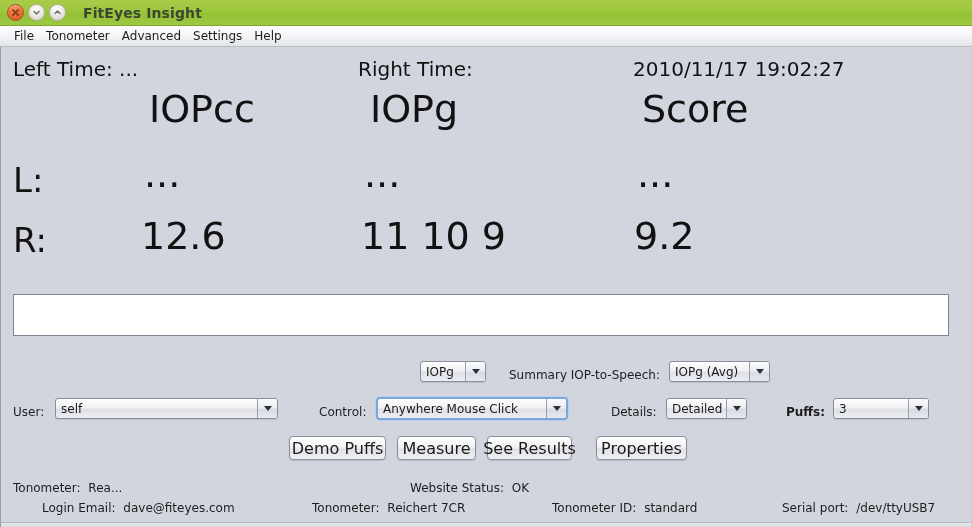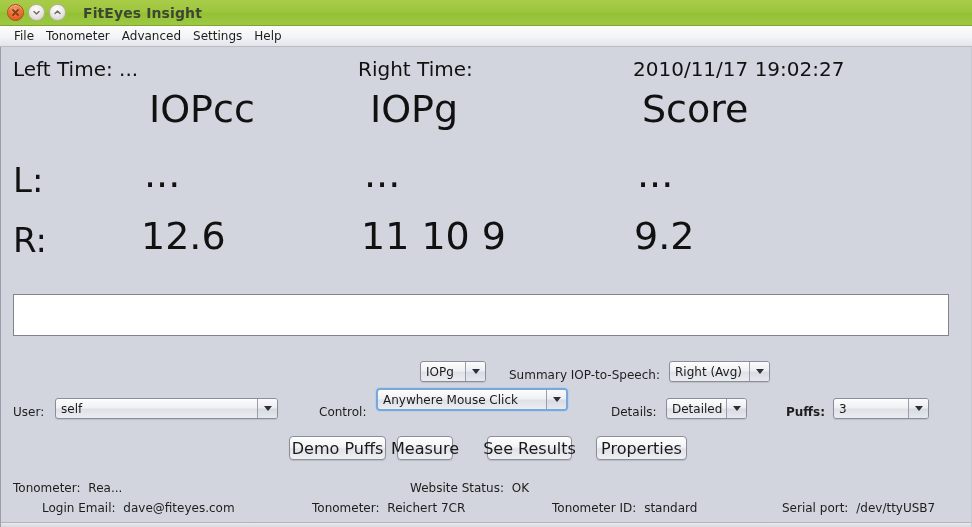--- a/index.html
+++ b/index.html
@@ -257,36 +257,36 @@
 
     <div class="abs combo" style="left:419px; top:314px; width:66px;">
       <span class="ctext">IOPg</span>
       <span class="carrow">
           <i></i>
         </span>
     </div>
 
     <div class="abs lbl" style="left:508px; top:321px;">Summary IOP-to-Speech:</div>
     <div class="abs combo" style="left:668px; top:314px; width:101px;">
-      <span class="ctext">Right (Avg)</span>
+      <span class="ctext">IOPg (Avg)</span>
       <span class="carrow">
           <i></i>
         </span>
     </div>
 
     <div class="abs lbl" style="left:12px; top:358px;">User:</div>
     <div class="abs combo" style="left:54px; top:351px; width:223px;">
       <span class="ctext">self</span>
       <span class="carrow">
           <i></i>
         </span>
     </div>
 
     <div class="abs lbl" style="left:318px; top:358px;text-align:right;">Control:</div>
-    <div class="abs combo focus" style="left:375px; top:341px; width:192px; height:23px;">
+    <div class="abs combo focus" style="left:375px; top:350px; width:192px; height:23px;">
       <span class="ctext">Anywhere Mouse Click</span>
       <span class="carrow">
           <i></i>
         </span>
     </div>
 
     <div class="abs lbl" style="left:610px; top:358px;">Details:</div>
     <div class="abs combo" style="left:665px; top:351px; width:81px;">
       <span class="ctext">Detailed</span>
       <span class="carrow">
@@ -296,21 +296,21 @@
 
     <div class="abs lbl" style="left:785px; top:358px;font-weight:bold;">Puffs:</div>
     <div class="abs combo" style="left:832px; top:351px; width:96px;">
       <span class="ctext">3</span>
       <span class="carrow">
           <i></i>
         </span>
     </div>
 
     <div class="abs btn" style="left:288px; top:389px; width:97px;">Demo Puffs</div>
-    <div class="abs btn" style="left:396px; top:389px; width:56px;">Measure</div>
+    <div class="abs btn" style="left:396px; top:389px; width:79px;">Measure</div>
     <div class="abs btn" style="left:486px; top:389px; width:85px;">See Results</div>
     <div class="abs btn" style="left:595px; top:389px; width:91px;">Properties</div>
 
     <div class="abs lbl" style="left:12px; top:434px;">
       <span>Tonometer:</span>
       <span style="padding-left:4px;">Rea...</span>
     </div>
     <div class="abs lbl" style="left:409px; top:434px;">
       <span>Website Status:</span>
       <span style="padding-left:4px;">OK</span>

